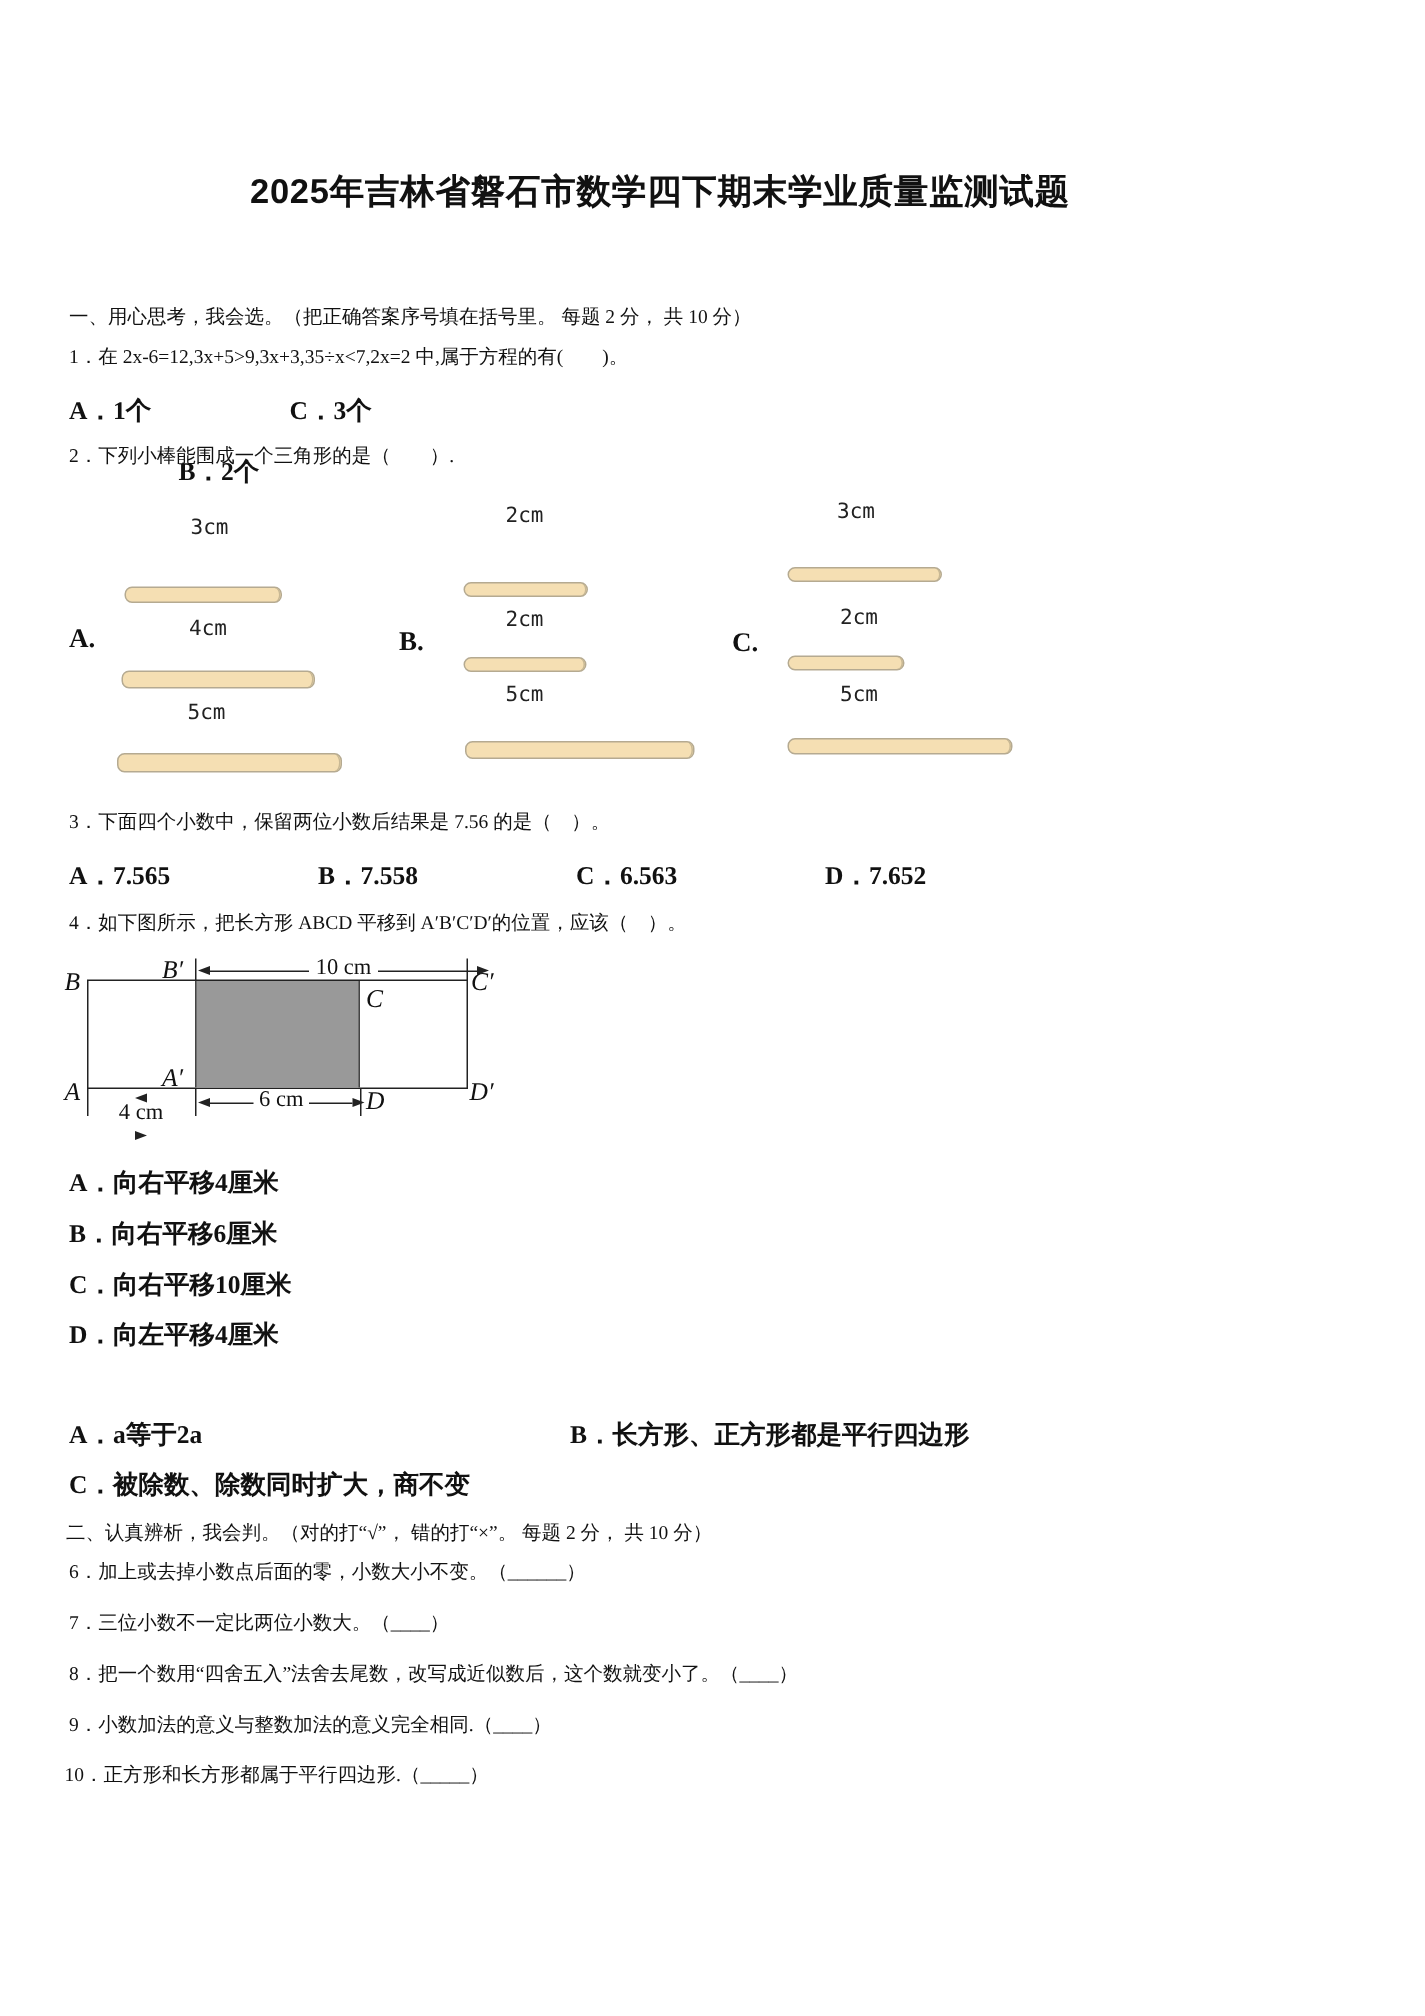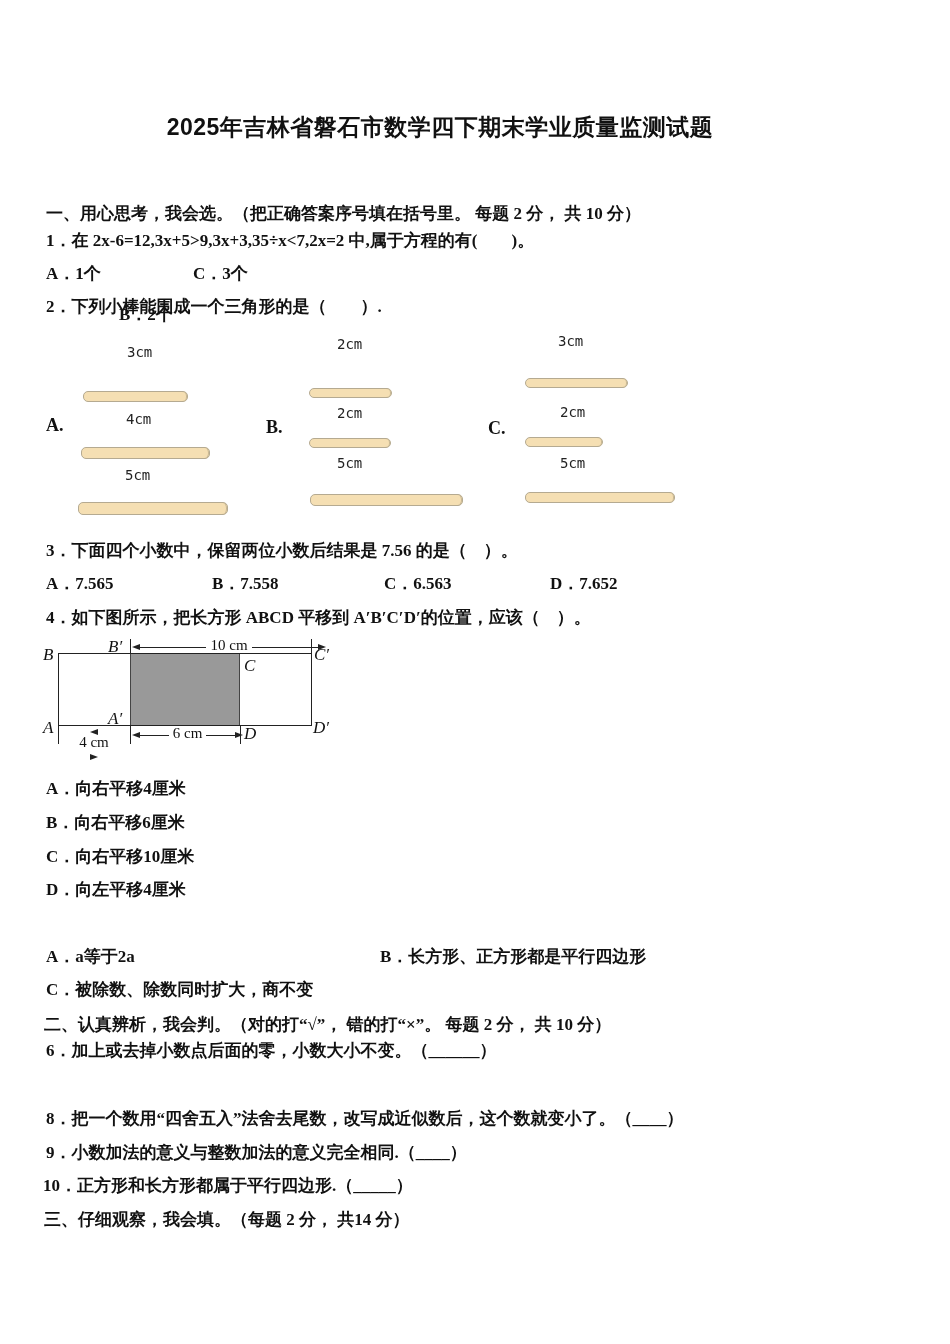--- a/index.html
+++ b/index.html
@@ -4,21 +4,21 @@
 <style>
   html,body { margin:0; padding:0; }
   body { width:950px; height:1344px; background:#ffffff; position:relative;
          font-family:"Liberation Serif","DejaVu Serif",serif; color:#111; }
   .page { position:absolute; inset:0; width:950px; height:1344px; background:#fff; }
 
   .title { position:absolute; left:0; width:880px; text-align:center;
            font-size:23px; font-weight:700; letter-spacing:0.5px;
            font-family:"Liberation Sans","DejaVu Sans",sans-serif; }
 
-  .line { position:absolute; white-space:pre; font-size:17px; font-weight:700; }
+  .line { position:absolute; white-space:pre; font-size:13px; font-weight:400; }
   .opt  { position:absolute; white-space:pre; font-size:17px; font-weight:700; }
 
   
   .fig { position:absolute; left:0; width:950px; }
   .cmlabel { position:absolute; font-family:"DejaVu Sans Mono","Liberation Mono",monospace;
              font-size:14px; font-weight:400; color:#222; }
   .groupletter { position:absolute; font-size:18px; font-weight:700; }
   .stick { position:absolute; background:#F5DFB3; border:1px solid #b5aa91;
            border-radius:5px; box-sizing:border-box; }
   .stick::after { content:""; position:absolute; right:0; top:0; height:100%; width:6px;
@@ -133,19 +133,19 @@
   <div class="opt" style="top:811px;left:46px;">B．向右平移6厘米</div>
   <div class="opt" style="top:845px;left:46px;">C．向右平移10厘米</div>
   <div class="opt" style="top:878px;left:46px;">D．向左平移4厘米</div>
 
   <div class="opt" style="top:945px;left:46px;">A．a等于2a</div>
   <div class="opt" style="top:945px;left:380px;">B．长方形、正方形都是平行四边形</div>
   <div class="opt" style="top:978px;left:46px;">C．被除数、除数同时扩大，商不变</div>
 
   <div class="line" style="top:1013px;left:44px;">二、认真辨析，我会判。（对的打“√”， 错的打“×”。 每题 2 分， 共 10 分）</div>
   <div class="line" style="top:1039px;left:46px;">6．加上或去掉小数点后面的零，小数大小不变。（______）</div>
+  <div class="line" style="top:1073px;left:46px;">7．三位小数不一定比两位小数大。（____）</div>
   <div class="line" style="top:1107px;left:46px;">8．把一个数用“四舍五入”法舍去尾数，改写成近似数后，这个数就变小了。（____）</div>
   <div class="line" style="top:1141px;left:46px;">9．小数加法的意义与整数加法的意义完全相同.（____）</div>
   <div class="line" style="top:1174px;left:43px;">10．正方形和长方形都属于平行四边形.（_____）</div>
 
-  <div class="line" style="top:1208px;left:44px;">三、仔细观察，我会填。（每题 2 分， 共14 分）</div>
 
 </div>
 
 </body></html>

